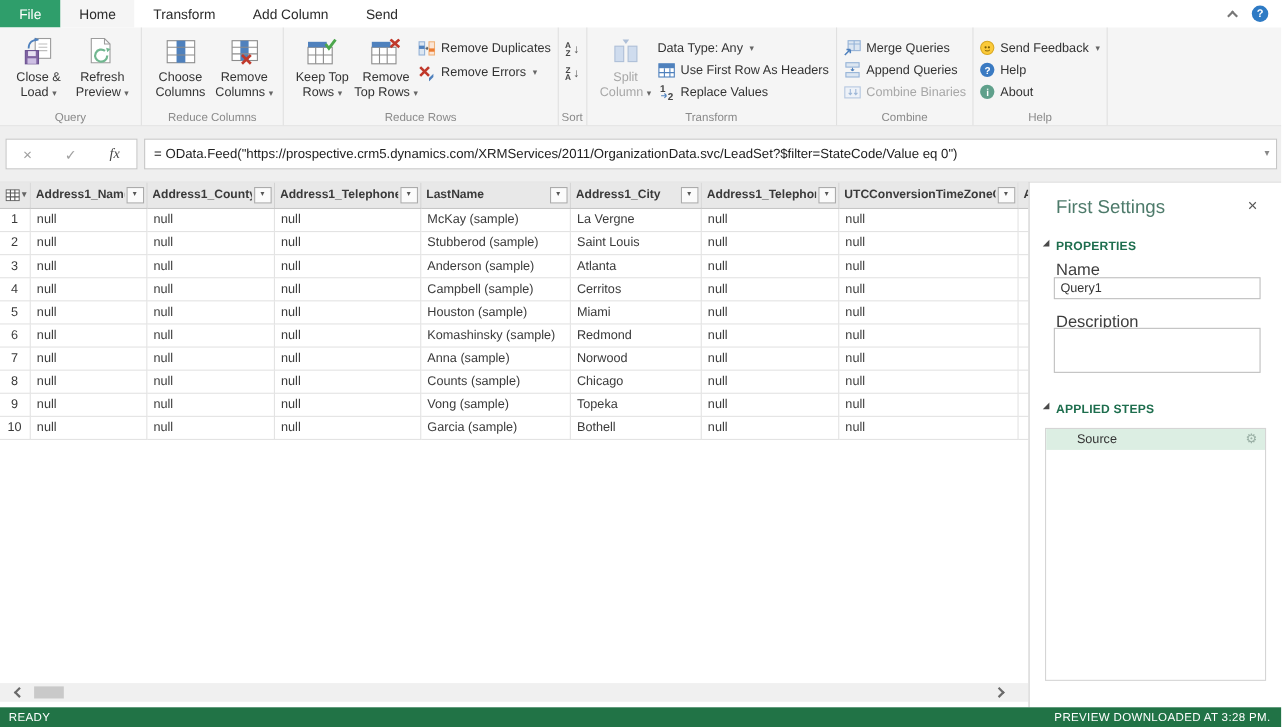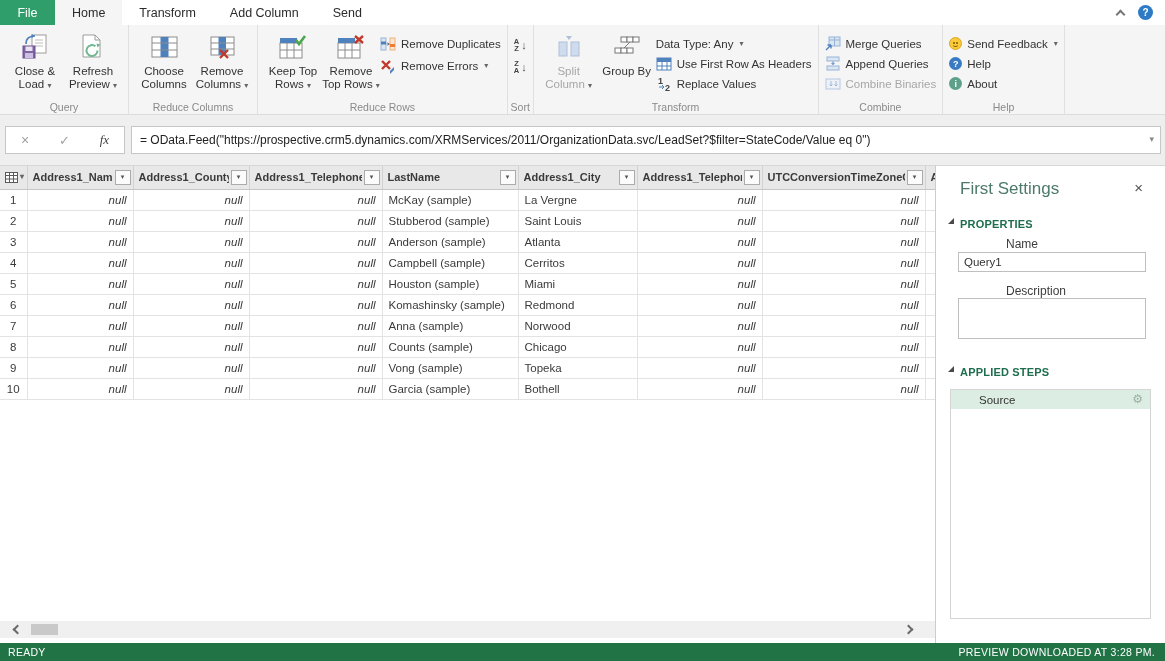--- a/index.html
+++ b/index.html
@@ -53,38 +53,38 @@
   
   .gridwrap { position:absolute; top:165px; left:0; width:935px; bottom:18px; background:#fff; border-top:1px solid #d7d7d7; overflow:hidden; }
   table.grid { border-collapse:collapse; table-layout:fixed; width:935px; }
   table.grid th { background:#e8e8e8; border-right:1px solid #d2d2d2; border-bottom:1px solid #c6c6c6; height:23px; font-size:11px; font-weight:bold; color:#3a3a3a; text-align:left; padding:0 2px 0 5px; overflow:hidden; white-space:nowrap; }
   th.corner { padding:0 2px; }
   .thflex { display:flex; align-items:center; justify-content:space-between; gap:2px; }
   .thname { overflow:hidden; white-space:nowrap; }
   .filterbtn { flex:none; width:16px; height:15px; background:#fbfbfb; border:1px solid #ababab; font-size:7px; color:#555; line-height:12px; text-align:center; padding:0; cursor:default; }
   table.grid td { border-right:1px solid #e3e3e3; border-bottom:1px solid #e3e3e3; height:21px; font-size:11.5px; color:#3a3a3a; padding:0 6px; white-space:nowrap; overflow:hidden; background:#fff; }
   td.rownum { color:#6e6e6e; text-align:center; padding:0 2px; }
-  td.nullcell { font-style:italic; color:#555; text-align:right; }
+  td.nullcell { color:#555; text-align:left; }
   
   .hscroll { position:absolute; left:0; bottom:5px; width:935px; height:17px; background:#f0f0f0; }
   .hs-chev { position:absolute; top:5px; width:7px; height:7px; border-left:2px solid #6a6a6a; border-bottom:2px solid #6a6a6a; }
   .hs-left { left:14px; transform:rotate(45deg); }
   .hs-right { left:905px; transform:rotate(-135deg); }
   .hs-thumb { position:absolute; left:31px; top:3px; width:27px; height:11px; background:#c9c9c9; }
 
   
   .panel { position:absolute; left:935px; top:165px; right:0; bottom:18px; background:#fff; border-left:1px solid #cccccc; border-top:1px solid #d7d7d7; }
   .panel-title { position:absolute; top:13px; left:24px; font-size:17px; color:#4d7a6a; }
   .panel-close { position:absolute; top:14px; right:22px; font-size:15px; color:#555; line-height:15px; cursor:default; }
   .sect { position:absolute; left:12px; display:flex; gap:6px; cursor:default; }
   .sect .tri { width:0; height:0; border-bottom:6px solid #4a4a4a; border-left:6px solid transparent; }
   .sect .sect-lbl { font-size:11px; font-weight:bold; color:#1e6e4e; letter-spacing:.2px; }
   .sect.props { top:52px; }
   .sect.steps { top:200px; }
-  .fld-lbl { position:absolute; left:24px; font-size:12px; color:#3d3d3d;margin-left:46px; }
+  .fld-lbl { position:absolute; left:24px; font-size:15px; color:#3d3d3d; }
   .lbl-name { top:71px; }
   .lbl-desc { top:118px; }
   .inp-name { position:absolute; left:22px; top:86px; width:188px; height:20px; border:1px solid #bfbfbf; font-family:"Liberation Sans", sans-serif; font-size:11.5px; color:#333; padding:0 5px; outline:none; }
   .inp-desc { position:absolute; left:22px; top:132px; width:188px; height:41px; border:1px solid #bfbfbf; resize:none; outline:none; font-family:"Liberation Sans", sans-serif; font-size:11.5px; }
   .stepsbox { position:absolute; left:14px; right:14px; top:223px; bottom:24px; border:1px solid #d5d5d5; overflow:hidden; }
   .stepitem { height:19px; display:flex; align-items:center; font-size:11.5px; color:#333; padding-left:28px; position:relative; cursor:default; }
   .stepitem.selected { background:#dceee3; }
   .stepitem .gear { position:absolute; right:7px; top:2px; font-size:12px; color:#9ab0a5; }
 
   
@@ -242,34 +242,20 @@
     <div class="rgroup">
       <div class="btn-lg disabled">
         <span class="ic">
           <svg width="30" height="26" viewBox="0 0 30 26">
             <path d="M12 2 h6 l-3 4 z" fill="#aebfd8"></path>
             <rect x="5" y="8" width="8" height="14" fill="#cfdcee" stroke="#aebfd8"></rect>
             <rect x="17" y="8" width="8" height="14" fill="#cfdcee" stroke="#aebfd8"></rect>
           </svg>
         </span>
         <span class="lbl"><span>Split Column</span> <span class="caret">▾</span></span>
-      </div>
-      <div class="btn-lg">
-        <span class="ic">
-          <svg width="26" height="22" viewBox="0 0 26 22">
-            <rect x="7" y="1" width="6" height="5" fill="#fff" stroke="#777"></rect>
-            <rect x="13" y="1" width="6" height="5" fill="#fff" stroke="#777"></rect>
-            <rect x="19" y="1" width="6" height="5" fill="#fff" stroke="#777"></rect>
-            <rect x="1" y="12" width="6" height="5" fill="#fff" stroke="#777"></rect>
-            <rect x="7" y="12" width="6" height="5" fill="#fff" stroke="#777"></rect>
-            <rect x="13" y="12" width="6" height="5" fill="#fff" stroke="#777"></rect>
-            <line x1="16" y1="6" x2="10" y2="12" stroke="#777"></line>
-          </svg>
-        </span>
-        <span class="lbl"><span>Group By</span></span>
       </div>
       <div class="btn-col tight">
         <div class="btn-sm">
           <span>Data Type: Any</span>
           <span class="caret">▾</span>
         </div>
         <div class="btn-sm">
           <span class="ic16">
             <svg width="16" height="14" viewBox="0 0 16 14">
               <rect x="1" y="1" width="14" height="12" fill="#fff" stroke="#4f81bd"></rect>

